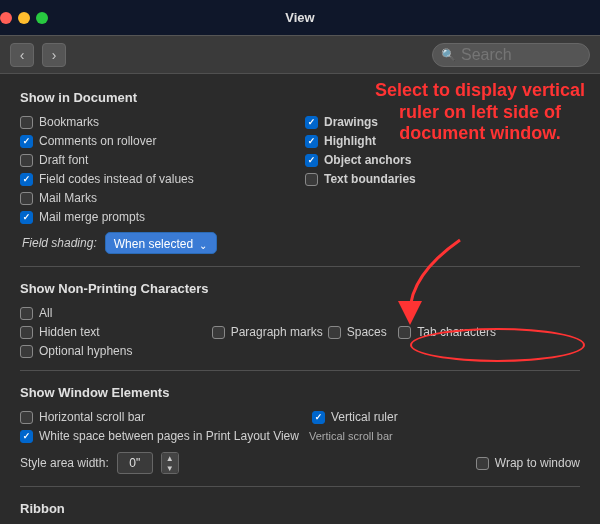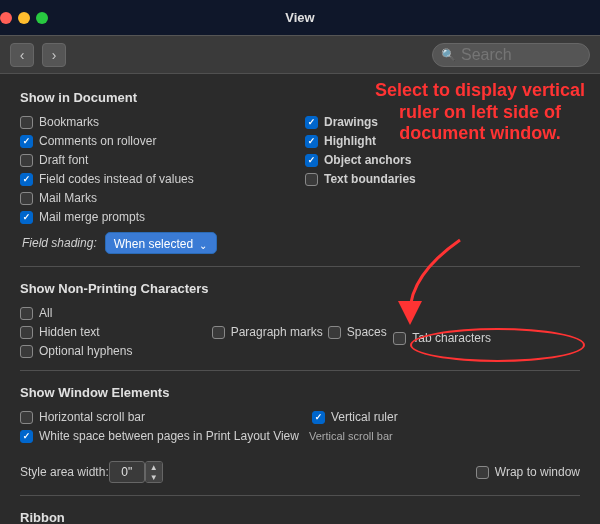--- a/index.html
+++ b/index.html
@@ -209,22 +209,22 @@
     .window-elements-grid {
       display: flex;
       flex-direction: column;
       gap: 5px;
     }
 
     
     .style-area-row {
       display: flex;
       align-items: center;
-      gap: 0;
-      margin-top: 13px;
+      gap: 8px;
+      margin-top: 4px;
     }
     .stepper {
       display: flex;
       flex-direction: column;
       border: 1px solid #666;
       border-radius: 3px;
       overflow: hidden;
     }
     .stepper-btn {
       font-size: 8px;
@@ -394,21 +394,21 @@
         <div style="height:20px;"></div>
         <div class="checkbox-row">
           <div class="checkbox"></div>
           <span class="checkbox-label">Paragraph marks</span>
         </div>
         <div class="checkbox-row">
           <div class="checkbox"></div>
           <span class="checkbox-label">Spaces</span>
         </div>
       </div>
-      <div style="display:flex;flex-direction:column;gap:5px;">
+      <div style="display:flex;gap:5px;">
         <div style="height:20px;"></div>
         <div class="checkbox-row">
           <div class="checkbox"></div>
           <span class="checkbox-label">Tab characters</span>
         </div>
       </div>
     </div>
 
     <hr class="divider">
 

